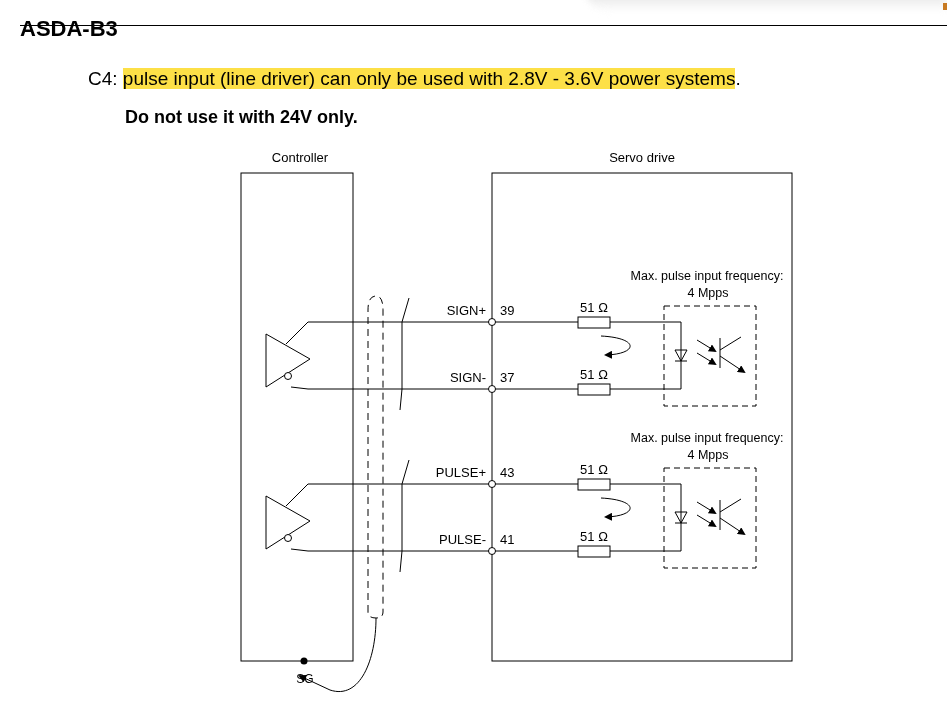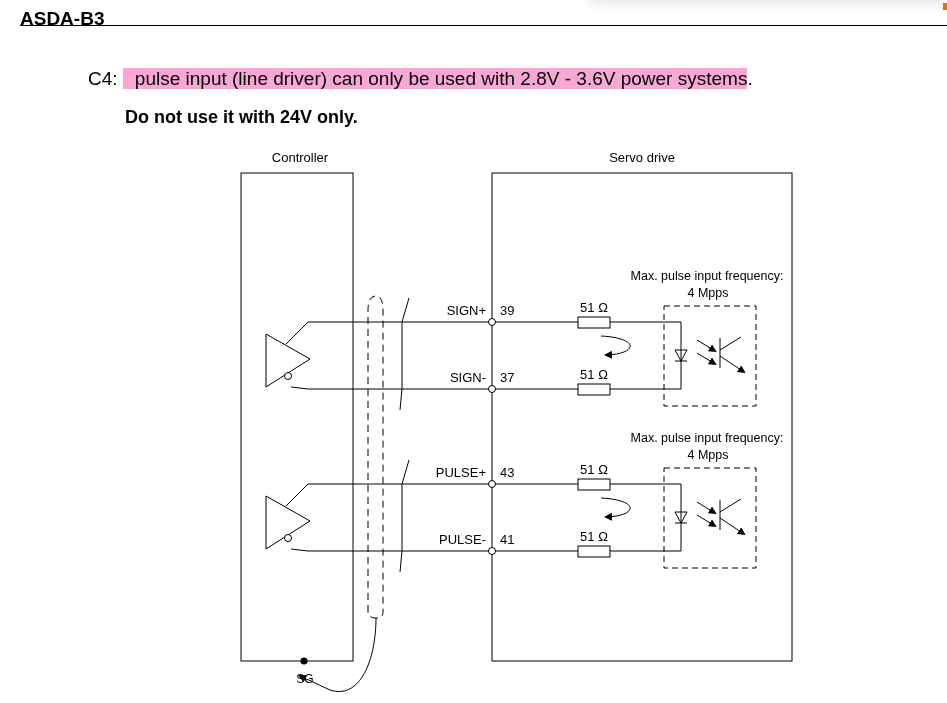--- a/index.html
+++ b/index.html
@@ -1,22 +1,22 @@
 <!DOCTYPE html>
 <html><head>
 <meta charset="utf-8">
 <style>
   html, body { margin:0; padding:0; background:#ffffff; }
   body { width:947px; height:703px; position:relative; overflow:hidden; font-family:"Liberation Sans", sans-serif; color:#000; }
-  .header-title { position:absolute; left:20px; top:8px; font-size:19px; font-weight:bold; }
+  .header-title { position:absolute; left:20px; top:16px; font-size:22px; font-weight:bold; }
   .header-rule { position:absolute; left:20px; top:25px; width:927px; height:1px; background:#000; }
   .shadow-panel { position:absolute; left:585px; top:-12px; width:362px; height:24px; background:linear-gradient(#d8d8d8, #ffffff); border-radius:0 0 0 30px; filter:blur(3px); opacity:.8; }
   .corner-mark { position:absolute; left:943px; top:3px; width:4px; height:7px; background:#c87a22; }
   .note-line { position:absolute; left:88px; top:68px; font-size:19px; white-space:nowrap; }
-  .hl { background:#f9a8d4;padding-left:12px; }
+  .hl { background:#fde047; }
   .warning { position:absolute; left:125px; top:107px; font-size:18px; font-weight:bold; }
   svg.diagram { position:absolute; left:0; top:0; }
   svg text { font-family:"Liberation Sans", sans-serif; fill:#000; }
 </style>
 </head>
 <body>
 
 <div class="shadow-panel"></div>
 <div class="corner-mark"></div>
 <div class="header-title">ASDA-B3</div>

